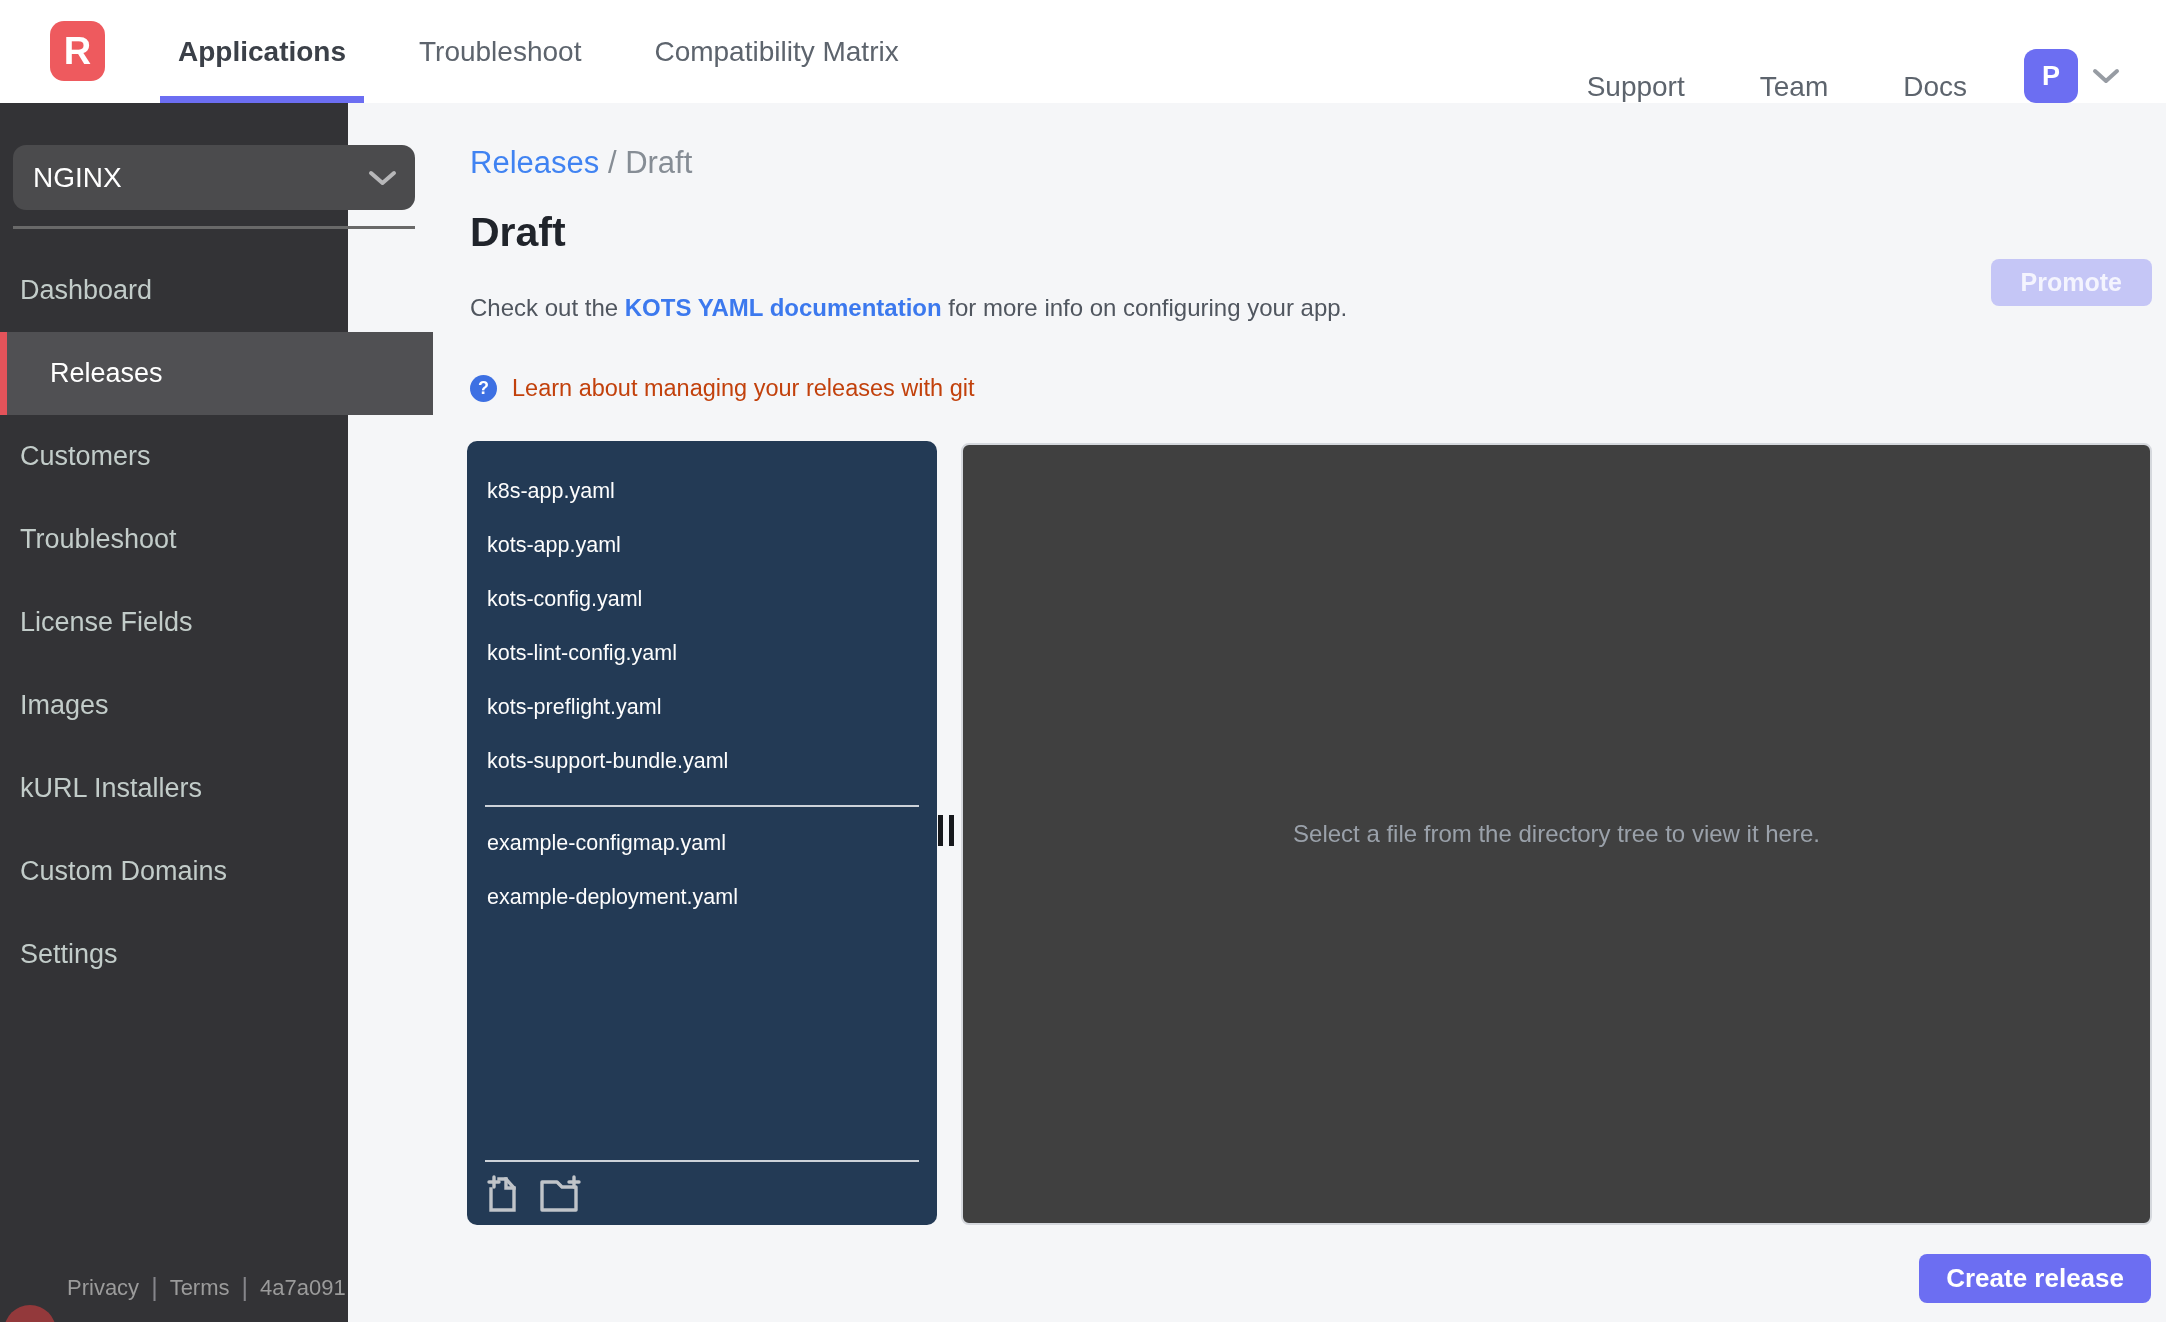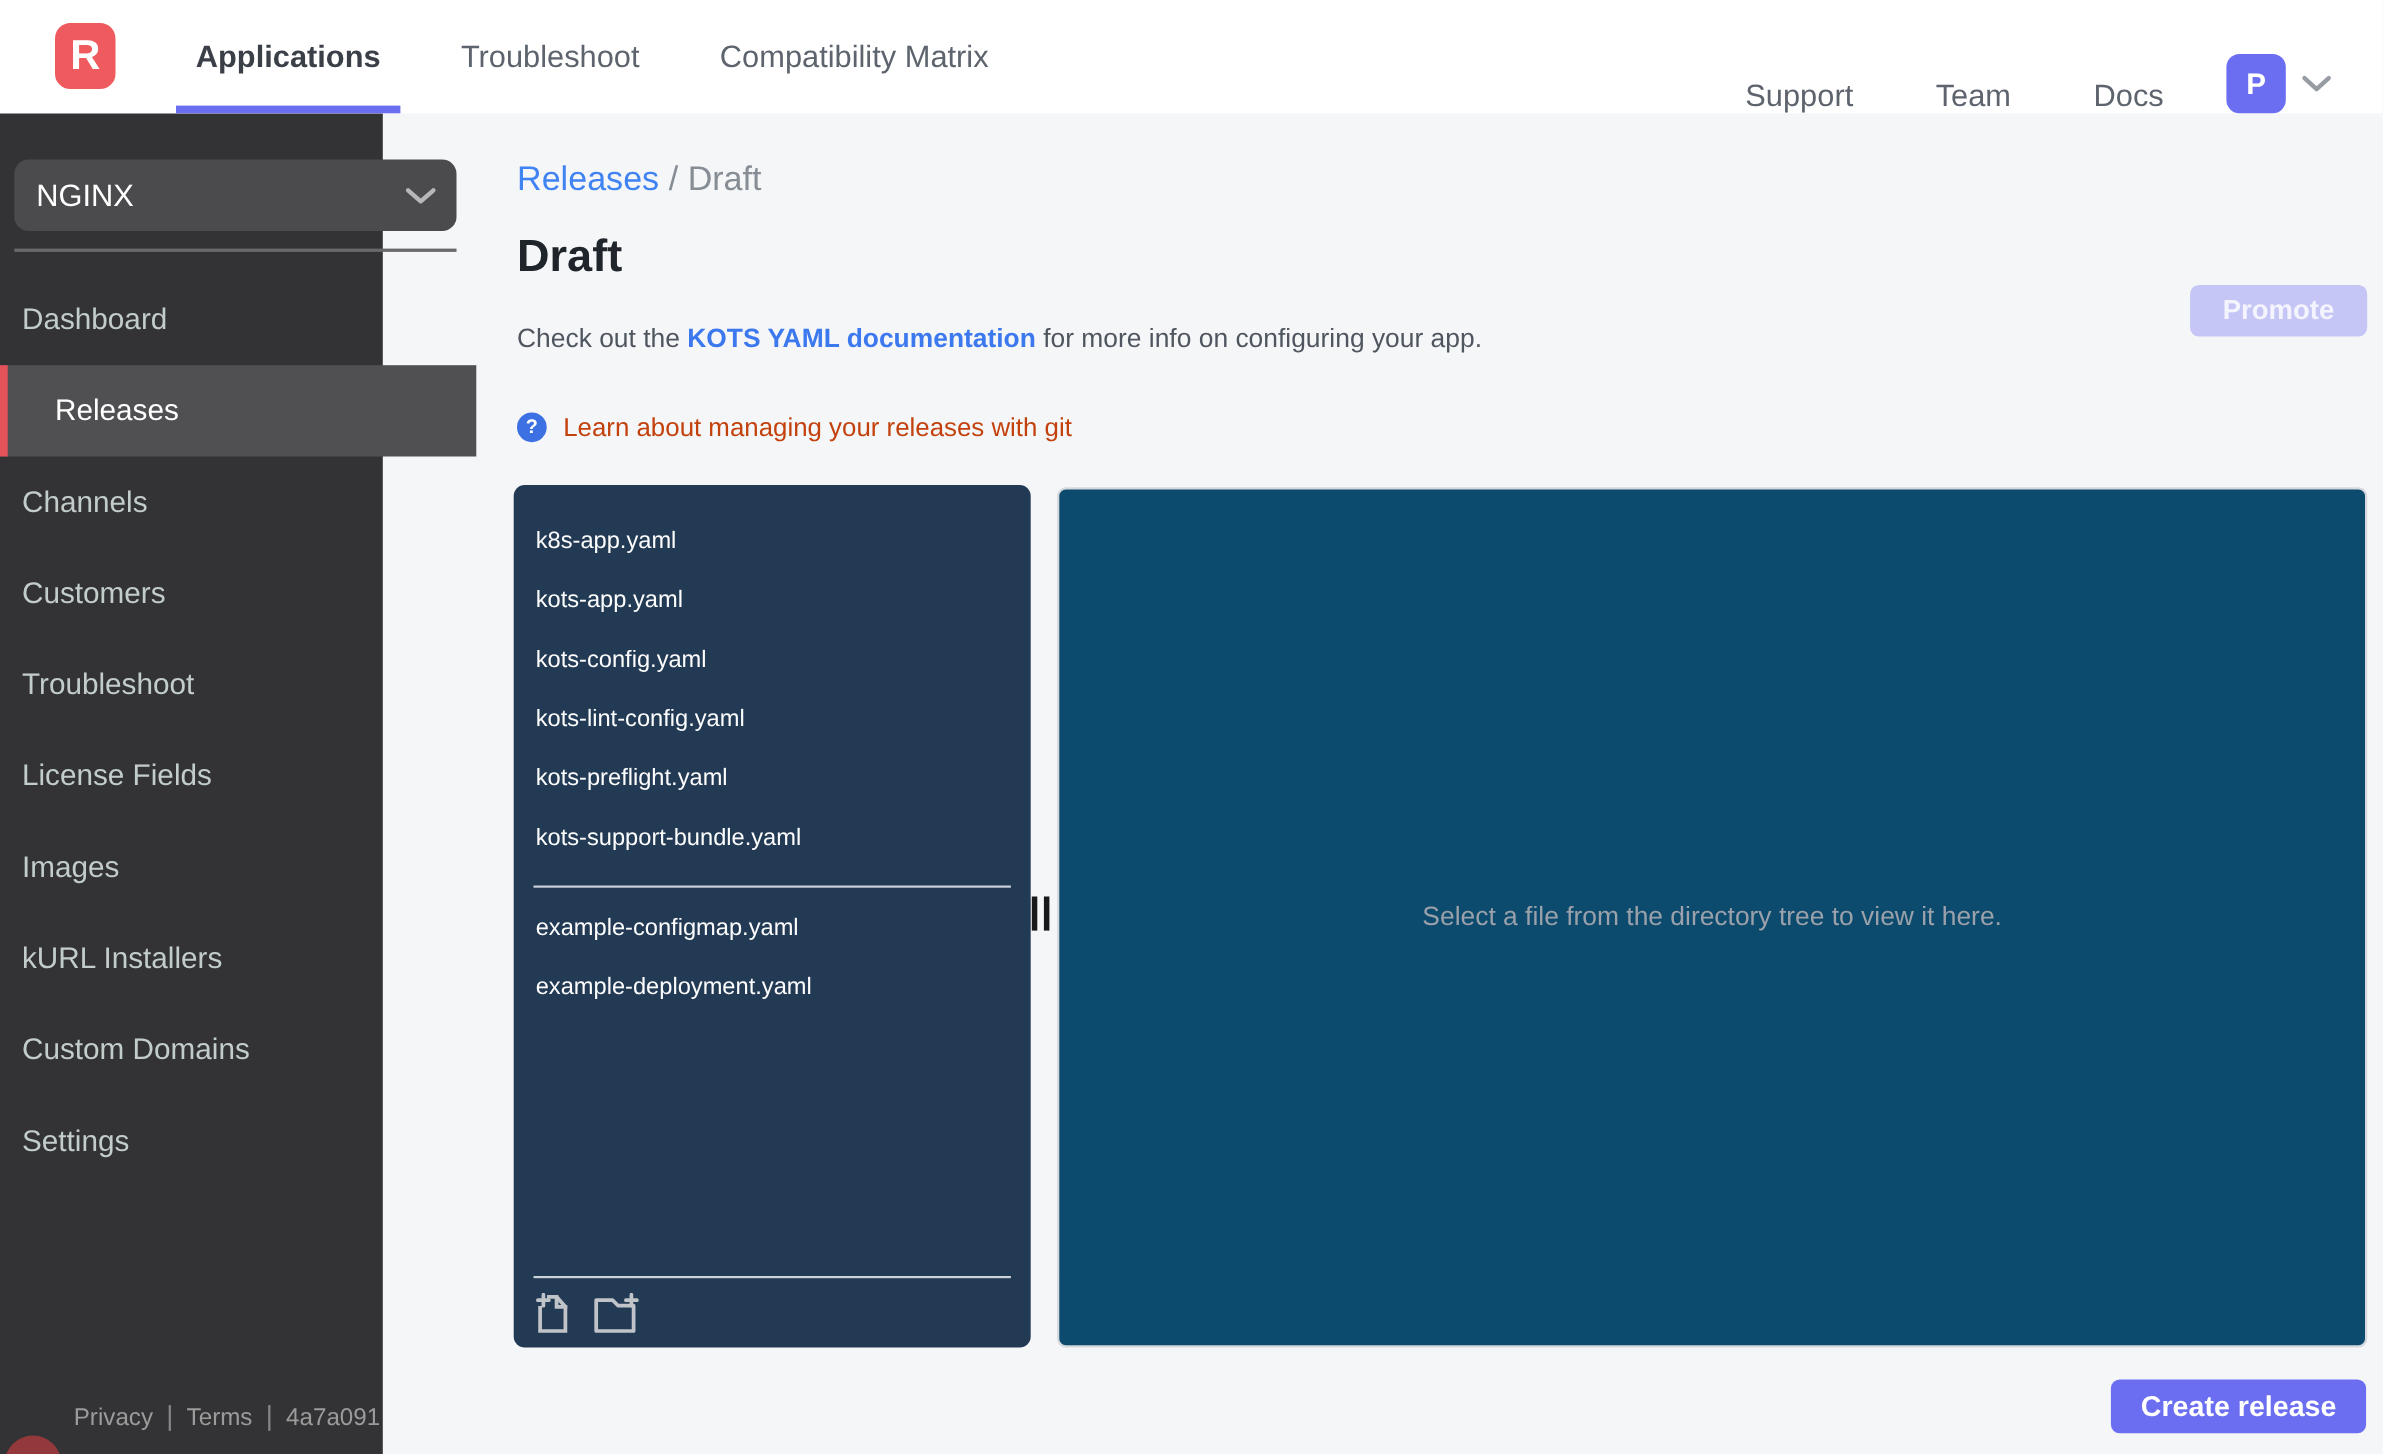--- a/index.html
+++ b/index.html
@@ -59,21 +59,21 @@
                cursor:pointer; white-space:nowrap; }
   .tree-divider { height:2px; background:#ccd2d9; margin:17px 18px 9px 18px; }
   .tree-bottom { position:absolute; left:18px; right:18px; bottom:12px; border-top:2px solid #ccd2d9;
                  padding-top:13px; display:flex; align-items:center; gap:20px; }
   .tree-icon-btn { background:none; border:none; padding:0; cursor:pointer; line-height:0; }
 
   .drag-handle { position:absolute; left:505px; top:712px; display:flex; gap:6px; cursor:col-resize; }
   .drag-bar { width:5px; height:31px; background:#17191d; }
 
   
-  .viewer { position:absolute; left:528px; top:340px; width:1191px; height:782px; background:#0c4a6e;
+  .viewer { position:absolute; left:528px; top:340px; width:1191px; height:782px; background:#404040;
             border:2px solid #d5d8dd; border-radius:8px; display:flex; align-items:center; justify-content:center; }
   .viewer-placeholder { color:#9aa1aa; font-size:24px; }
 
   .create-btn { position:absolute; right:15px; top:1151px; height:49px; padding:0 27px; background:#6c6ef2;
                 color:#ffffff; font-weight:700; font-size:26px; border:none; border-radius:8px; font-family:inherit; }
 </style>
 </head>
 <body>
 
 <div class="page">
@@ -114,21 +114,20 @@
           <polyline points="3,4 14.5,14 26,4" stroke="#b7b7b9" stroke-width="4" stroke-linecap="round" stroke-linejoin="round" fill="none"></polyline>
         </svg>
       </span>
     </div>
     <div class="selector-divider"></div>
 
     <nav class="side-menu">
 
     <div class="side-item">Dashboard</div>
         <div class="side-item active">Releases</div>
-        <div class="side-item">Channels</div>
         <div class="side-item">Customers</div>
         <div class="side-item">Troubleshoot</div>
         <div class="side-item">License Fields</div>
         <div class="side-item">Images</div>
         <div class="side-item">kURL Installers</div>
         <div class="side-item">Custom Domains</div>
         <div class="side-item">Settings</div>
       </nav>
 
     <div class="side-footer">

